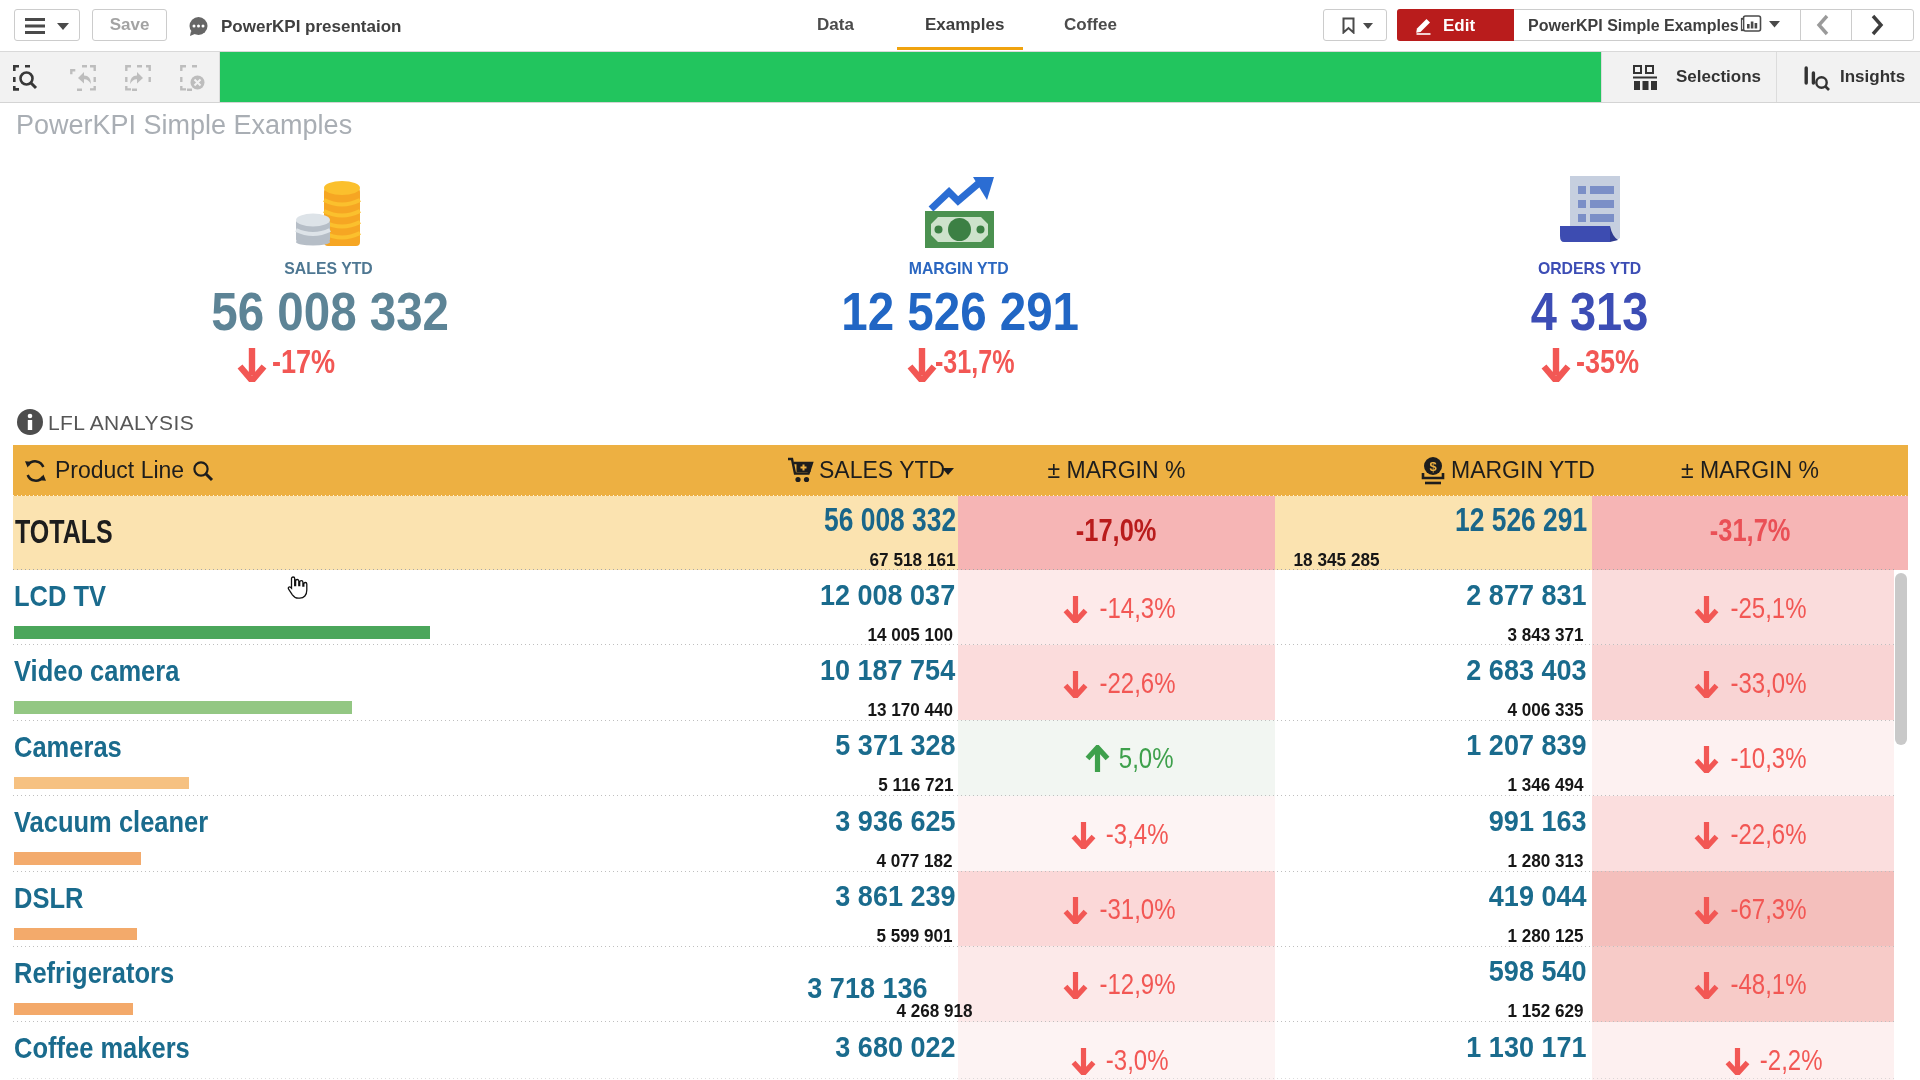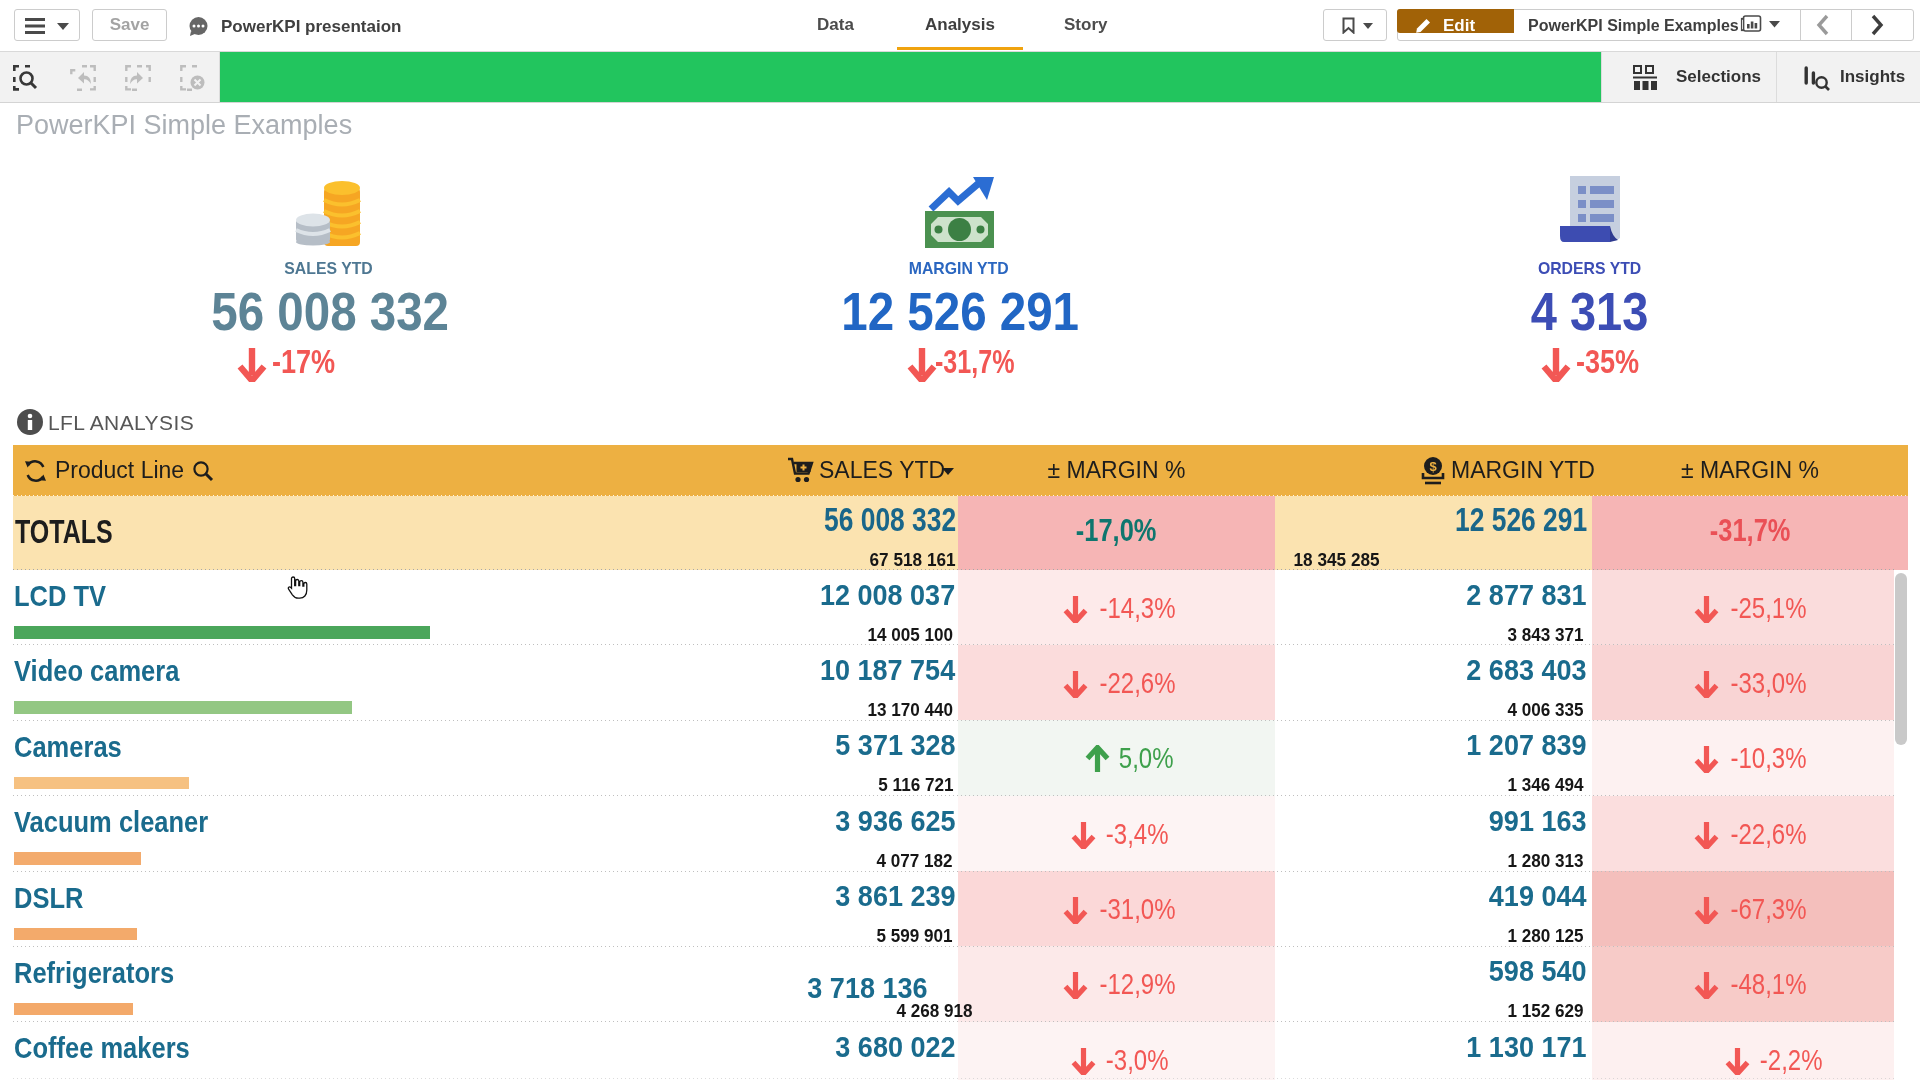--- a/index.html
+++ b/index.html
@@ -63,35 +63,35 @@
     <svg class="abs" style="left:187px;top:17px" width="23" height="20" viewBox="0 0 23 20">
       <circle cx="11.5" cy="9" r="9" fill="#666"></circle>
       <path d="M4 14 L3 19 L9 16.5 Z" fill="#666"></path>
       <circle cx="7" cy="9" r="1.5" fill="#fff"></circle>
         <circle cx="11.5" cy="9" r="1.5" fill="#fff"></circle>
         <circle cx="16" cy="9" r="1.5" fill="#fff"></circle>
     </svg>
     <div class="abs" style="left:221px;top:17px;font-weight:bold;font-size:17px;color:#404040;">PowerKPI presentaion</div>
 
     <div class="tabs" style="left:817px;line-height:50px;">Data</div>
-    <div class="tabs" style="left:925px;line-height:50px;color:#3e3e3e;">Analysis</div>
-    <div class="tabs" style="left:1064px;line-height:50px;">Story</div>
+    <div class="tabs" style="left:925px;line-height:50px;color:#3e3e3e;">Examples</div>
+    <div class="tabs" style="left:1064px;line-height:50px;">Coffee</div>
     <div class="abs" style="left:897px;top:47px;width:126px;height:3px;background:#f0a30e;"></div>
 
     <div class="tbtn" style="left:1323px;top:9px;width:64px;height:32px;">
       <svg class="abs" style="left:18px;top:7px" width="13" height="17" viewBox="0 0 13 17">
         <path d="M1.5 1.5h10v14l-5-4.5-5 4.5z" fill="none" stroke="#4a4a4a" stroke-width="2"></path>
       </svg>
       <svg class="abs" style="left:38px;top:12px" width="12" height="8" viewBox="0 0 12 8">
         <path d="M1 1l5 6 5-6z" fill="#4a4a4a"></path>
       </svg>
     </div>
 
     <div class="tbtn" style="left:1397px;top:9px;width:517px;height:32px;"></div>
-    <div class="abs" style="left:1397px;top:9px;width:117px;height:24px;background:#a16207;border-radius:3px 0 0 3px;">
+    <div class="abs" style="left:1397px;top:9px;width:117px;height:32px;background:#b91c1c;border-radius:3px 0 0 3px;">
       <svg class="abs" style="left:17px;top:7px" width="19" height="19" viewBox="0 0 19 19">
         <path d="M3 12.5 L12.5 3 L16 6.5 L6.5 16 L2.2 16.8 Z" fill="#fff"></path>
         <path d="M2.5 18h14" stroke="#fff" stroke-width="1.6"></path>
       </svg>
       <div class="abs" style="left:46px;top:7px;font-weight:bold;font-size:17px;color:#fff;">Edit</div>
     </div>
     <div class="abs" style="left:1528px;top:17px;font-weight:bold;font-size:16px;color:#3e3e3e;">PowerKPI Simple Examples</div>
 
     <svg class="abs" style="left:1739px;top:15px" width="25" height="21" viewBox="0 0 25 21">
       <rect x="4.5" y="1" width="17" height="15" rx="2" fill="#fff" stroke="#4a4a4a" stroke-width="1.6"></rect>
@@ -275,21 +275,21 @@
         <div class="abs" style="left:1579px;top:12px;width:316px;text-align:center;font-size:23px;">± MARGIN %</div>
       </div>
 
       <div class="abs" style="left:0;top:50px;width:1895px;height:1px;z-index:6;background-image:repeating-linear-gradient(90deg,rgba(255,255,255,.85) 0 1px,transparent 1px 4px);"></div>
       <div class="totals">
         <div class="abs" style="left:945px;top:0;width:317px;height:74px;background:#f6b5b5;"></div>
         <div class="abs" style="left:1579px;top:0;width:316px;height:74px;background:#f6b5b5;"></div>
         <div class="abs" style="left:2px;top:18px;font-weight:bold;font-size:34px;line-height:34px;color:#1d1d1d;"><span class="cxl" style="transform:scaleX(.735)">TOTALS</span></div>
         <div class="abs" style="left:643px;top:7px;width:300px;text-align:right;font-weight:bold;font-size:33px;line-height:33px;color:#19668a;"><span class="cxr" style="transform:scaleX(.8)">56 008 332</span></div>
         <div class="abs" style="left:643px;top:54px;width:300px;text-align:right;font-weight:bold;font-size:18.5px;line-height:19px;color:#161616;"><span class="cxr" style="transform:scaleX(.93)">67 518 161</span></div>
-        <div class="abs" style="left:945px;top:19px;width:317px;text-align:center;font-weight:bold;font-size:31px;line-height:31px;color:#0f766e;"><span class="cxc" style="transform:scaleX(.82)">-17,0%</span></div>
+        <div class="abs" style="left:945px;top:19px;width:317px;text-align:center;font-weight:bold;font-size:31px;line-height:31px;color:#b91c1c;"><span class="cxc" style="transform:scaleX(.82)">-17,0%</span></div>
         <div class="abs" style="left:1274px;top:7px;width:300px;text-align:right;font-weight:bold;font-size:33px;line-height:33px;color:#19668a;"><span class="cxr" style="transform:scaleX(.8)">12 526 291</span></div>
         <div class="abs" style="left:1274px;top:54px;width:300px;text-align:left;font-weight:bold;font-size:18.5px;line-height:19px;color:#161616;"><span class="cxr" style="transform:scaleX(.93)">18 345 285</span></div>
         <div class="abs" style="left:1579px;top:19px;width:316px;text-align:center;font-weight:bold;font-size:31px;line-height:31px;color:#ea5056;"><span class="cxc" style="transform:scaleX(.82)">-31,7%</span></div>
       </div>
       <div id="rows">
 <div class="abs" style="top:124.1px;left:0;width:1881px;height:1px;background-image:repeating-linear-gradient(90deg,#a8a8a8 0 1px,transparent 1px 4px);z-index:5;"></div>
 <div class="row" style="top:124.6px;">
 <div class="abs" style="left:945px;top:0;width:317px;height:76px;background:#fdeaea;"></div>
 <div class="abs" style="left:1579px;top:0;width:302px;height:76px;background:#fadcdc;"></div>
 <div class="pname"><span class="cxl" style="transform:scaleX(.85)">LCD TV</span></div>

